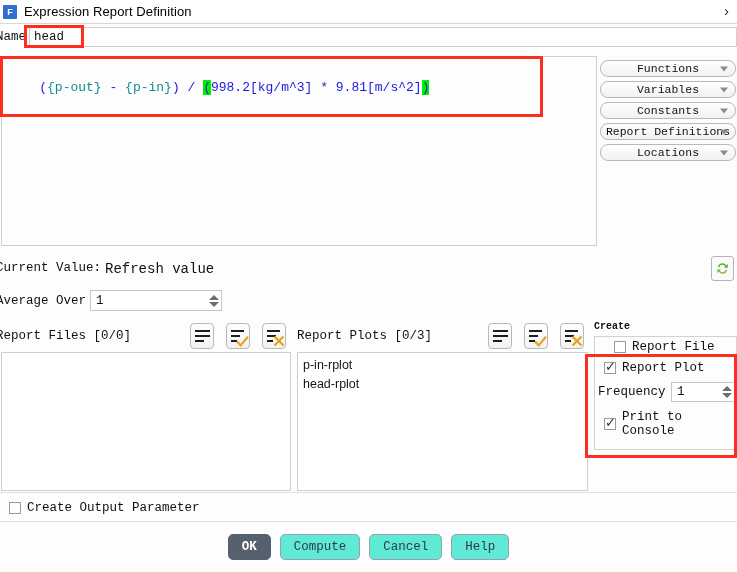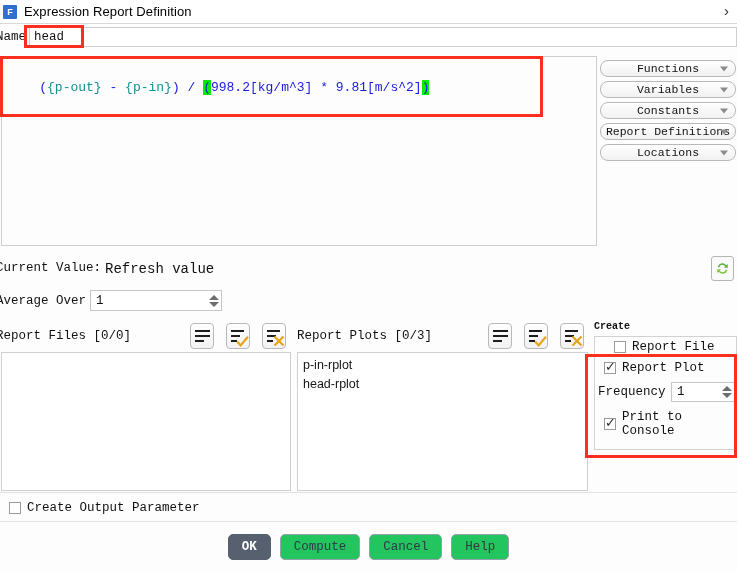--- a/index.html
+++ b/index.html
@@ -166,21 +166,21 @@
   
   .outparam { position: absolute; left: 9px; top: 501px; display: flex; align-items: center; font-size: 12.5px; }
   .hr-bottom { position: absolute; left: 0; top: 492px; width: 737px; height: 1px; background: #e2e2e2; }
   .hr-bottom2 { position: absolute; left: 0; top: 521px; width: 737px; height: 1px; background: #e2e2e2; }
 
   
   .btn-row { position: absolute; left: 0; top: 534px; width: 737px; height: 26px;
     display: flex; justify-content: center; align-items: center; gap: 9px; }
   .btn {
     height: 26px; padding: 0 13px; border-radius: 5px;
-    border: 1px solid #97a0ad; background: #22c55e;
+    border: 1px solid #97a0ad; background: #5eead4;
     font-family: "Liberation Mono", monospace; font-size: 12.5px;
     color: #303a47; display: flex; align-items: center; justify-content: center;
     cursor: pointer;
   }
   .btn.primary { background: #56606e; border-color: #56606e; color: #ffffff; font-weight: bold; }
 
   
   .anno { position: absolute; border: 3px solid #fb2e20; pointer-events: none; }
   #anno-name { left: 24px; top: 25px; width: 60px; height: 23px; }
   #anno-expr { left: 0px; top: 56px; width: 543px; height: 61px; }

